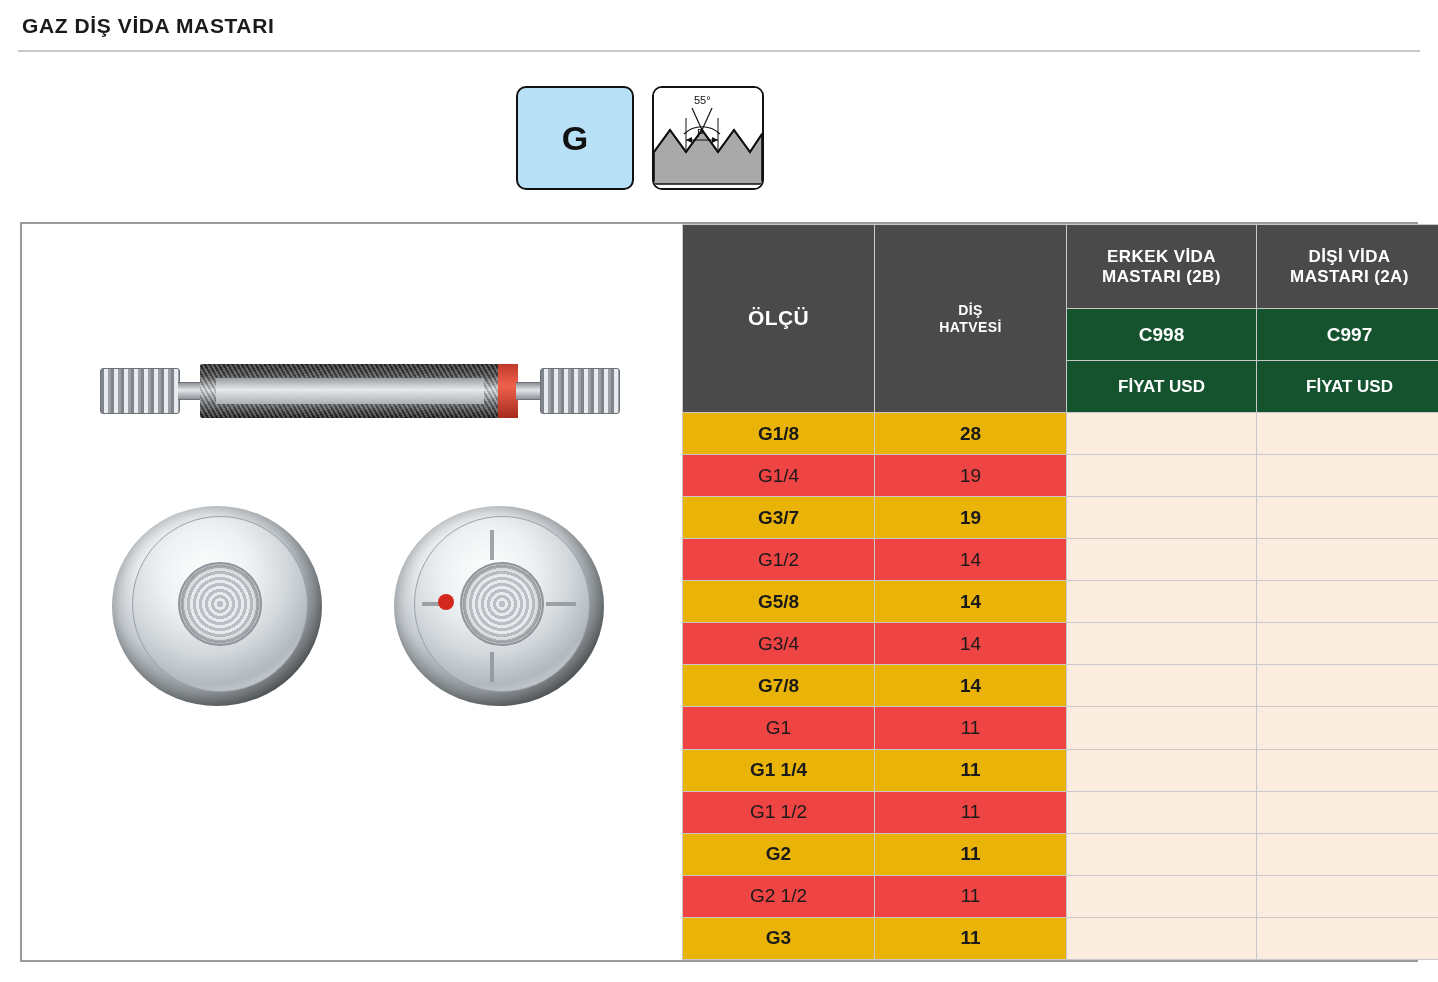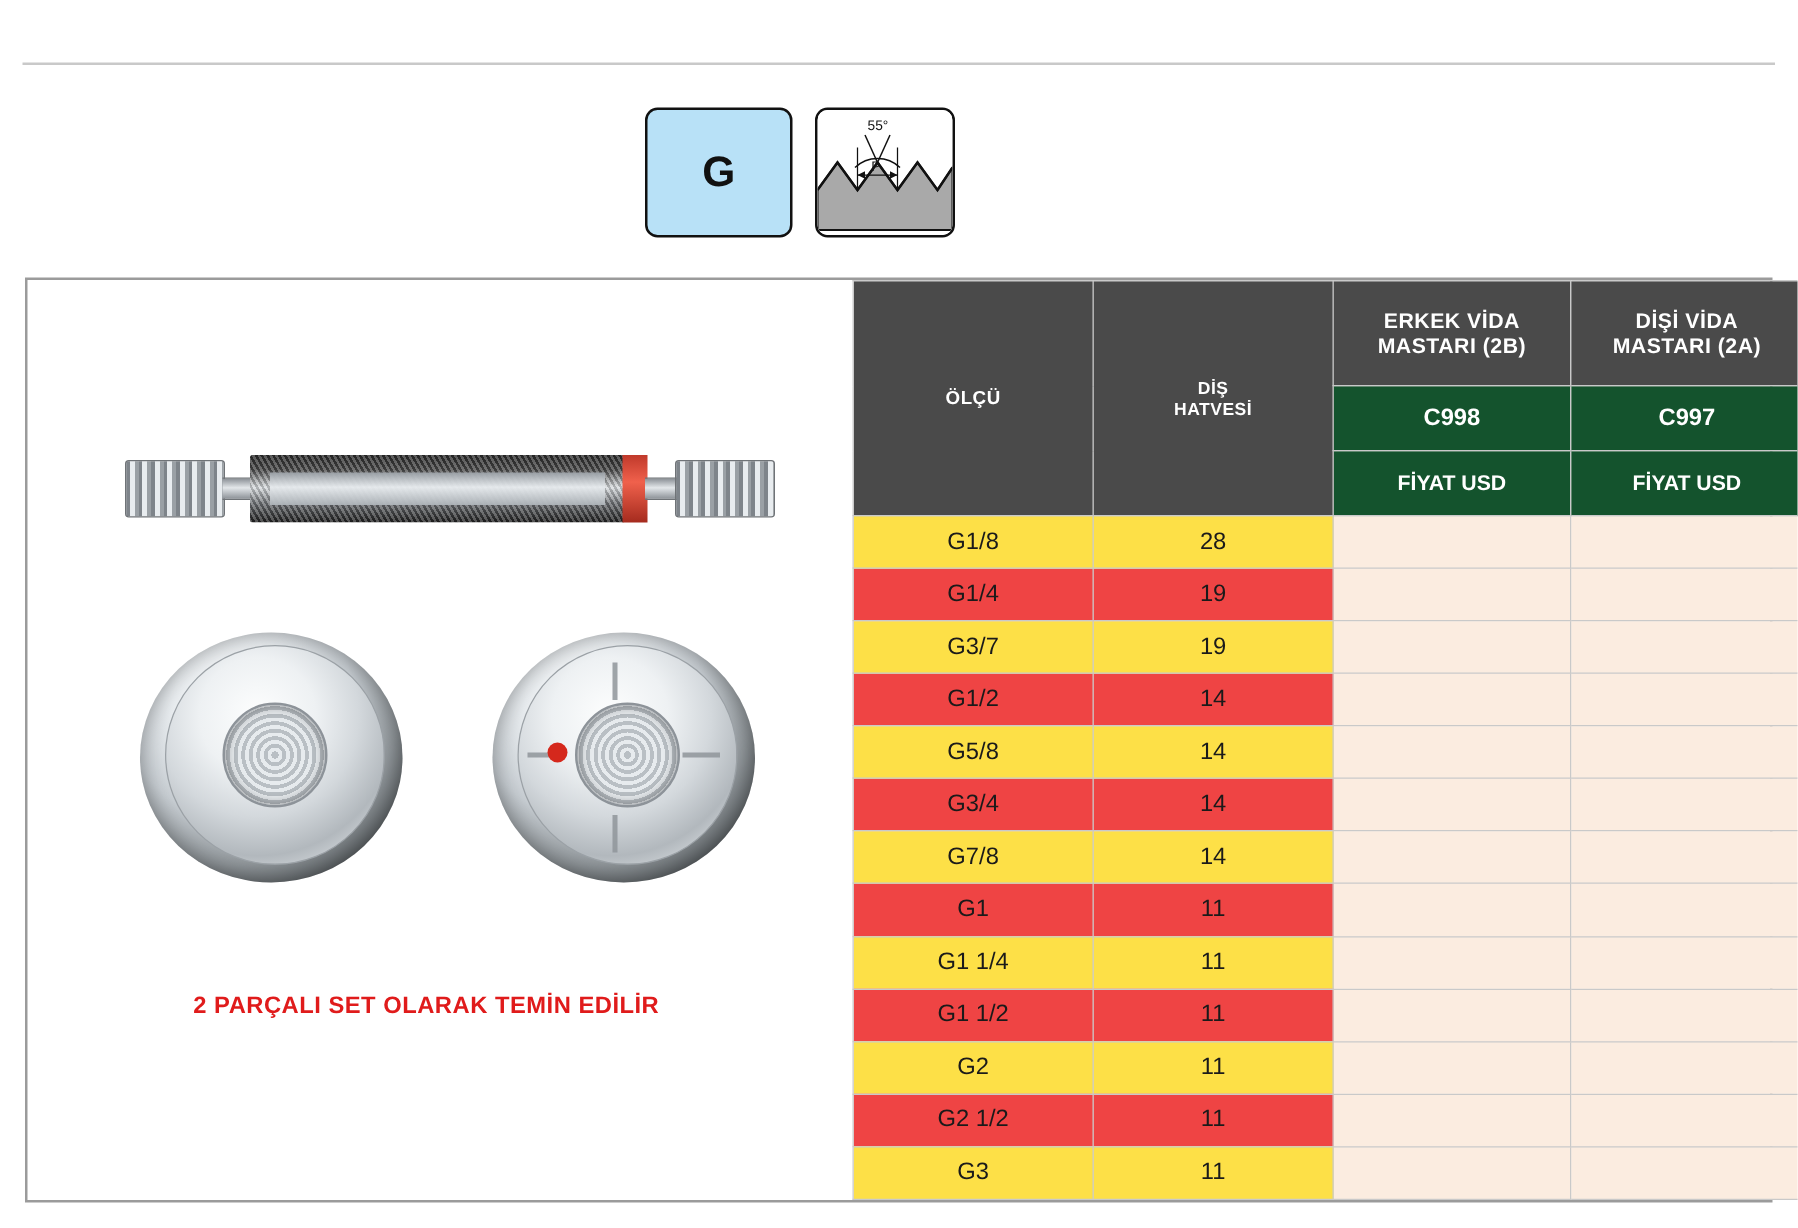--- a/index.html
+++ b/index.html
@@ -187,45 +187,46 @@
     margin-top: 20px;
   }
   .th-dark {
     background: #4a4a4a;
     color: #fff;
     font-weight: bold;
     letter-spacing: 0.4px;
     line-height: 1.15;
     border: 1px solid #4a4a4a;
   }
-  .th-olcu { font-size: 15px; }
+  .th-olcu { font-size: 21px; }
   .th-hatve { font-size: 14px; }
   .th-sub {
     background: #14532d;
     color: #fff;
     font-weight: bold;
     font-size: 17px;
     border: 1px solid #5c5c5c;
   }
   .th-code { font-size: 19px; }
   .th-price { font-size: 17px; }
-  .row-odd td.lbl, .row-odd td.val { background: #fde047; }
+  .row-odd td.lbl, .row-odd td.val { background: #eab308; font-weight: bold; }
   .row-even td.lbl, .row-even td.val { background: #ef4444; }
   td.lbl, td.val { font-size: 19px; height: 42px; color: #1a1a1a; }
   td.price { background: #fbece0; }
   .col-olcu { width: 192px; }
   .col-hatve { width: 192px; }
   .col-erkek { width: 190px; }
   .col-disi { width: 186px; }
 </style>
 </head>
 <body>
 
 <div class="page">
 
+  <div class="header">GAZ DİŞ VİDA MASTARI</div>
   <div class="header-rule"></div>
 
   <div class="badges">
 
     <div class="badge badge-g">
       <span>G</span>
     </div>
 
     <div class="badge badge-thread">
       <svg width="108" height="100" viewBox="0 0 108 100">
@@ -273,21 +274,20 @@
         <div class="outer"></div>
         <div class="face"></div>
         <div class="slot" style="left:96px; top:24px; width:4px; height:30px;"></div>
         <div class="slot" style="left:96px; top:146px; width:4px; height:30px;"></div>
         <div class="slot" style="left:28px; top:96px; width:30px; height:4px;"></div>
         <div class="slot" style="left:152px; top:96px; width:30px; height:4px;"></div>
         <div class="hole"></div>
         <div class="dot"></div>
       </div>
 
-      <div class="note">2 PARÇALI SET OLARAK TEMİN EDİLİR</div>
     </div>
 
     <table class="table">
       <colgroup>
         <col class="col-olcu">
           <col class="col-hatve">
           <col class="col-erkek">
           <col class="col-disi">
       </colgroup>
       <thead>

